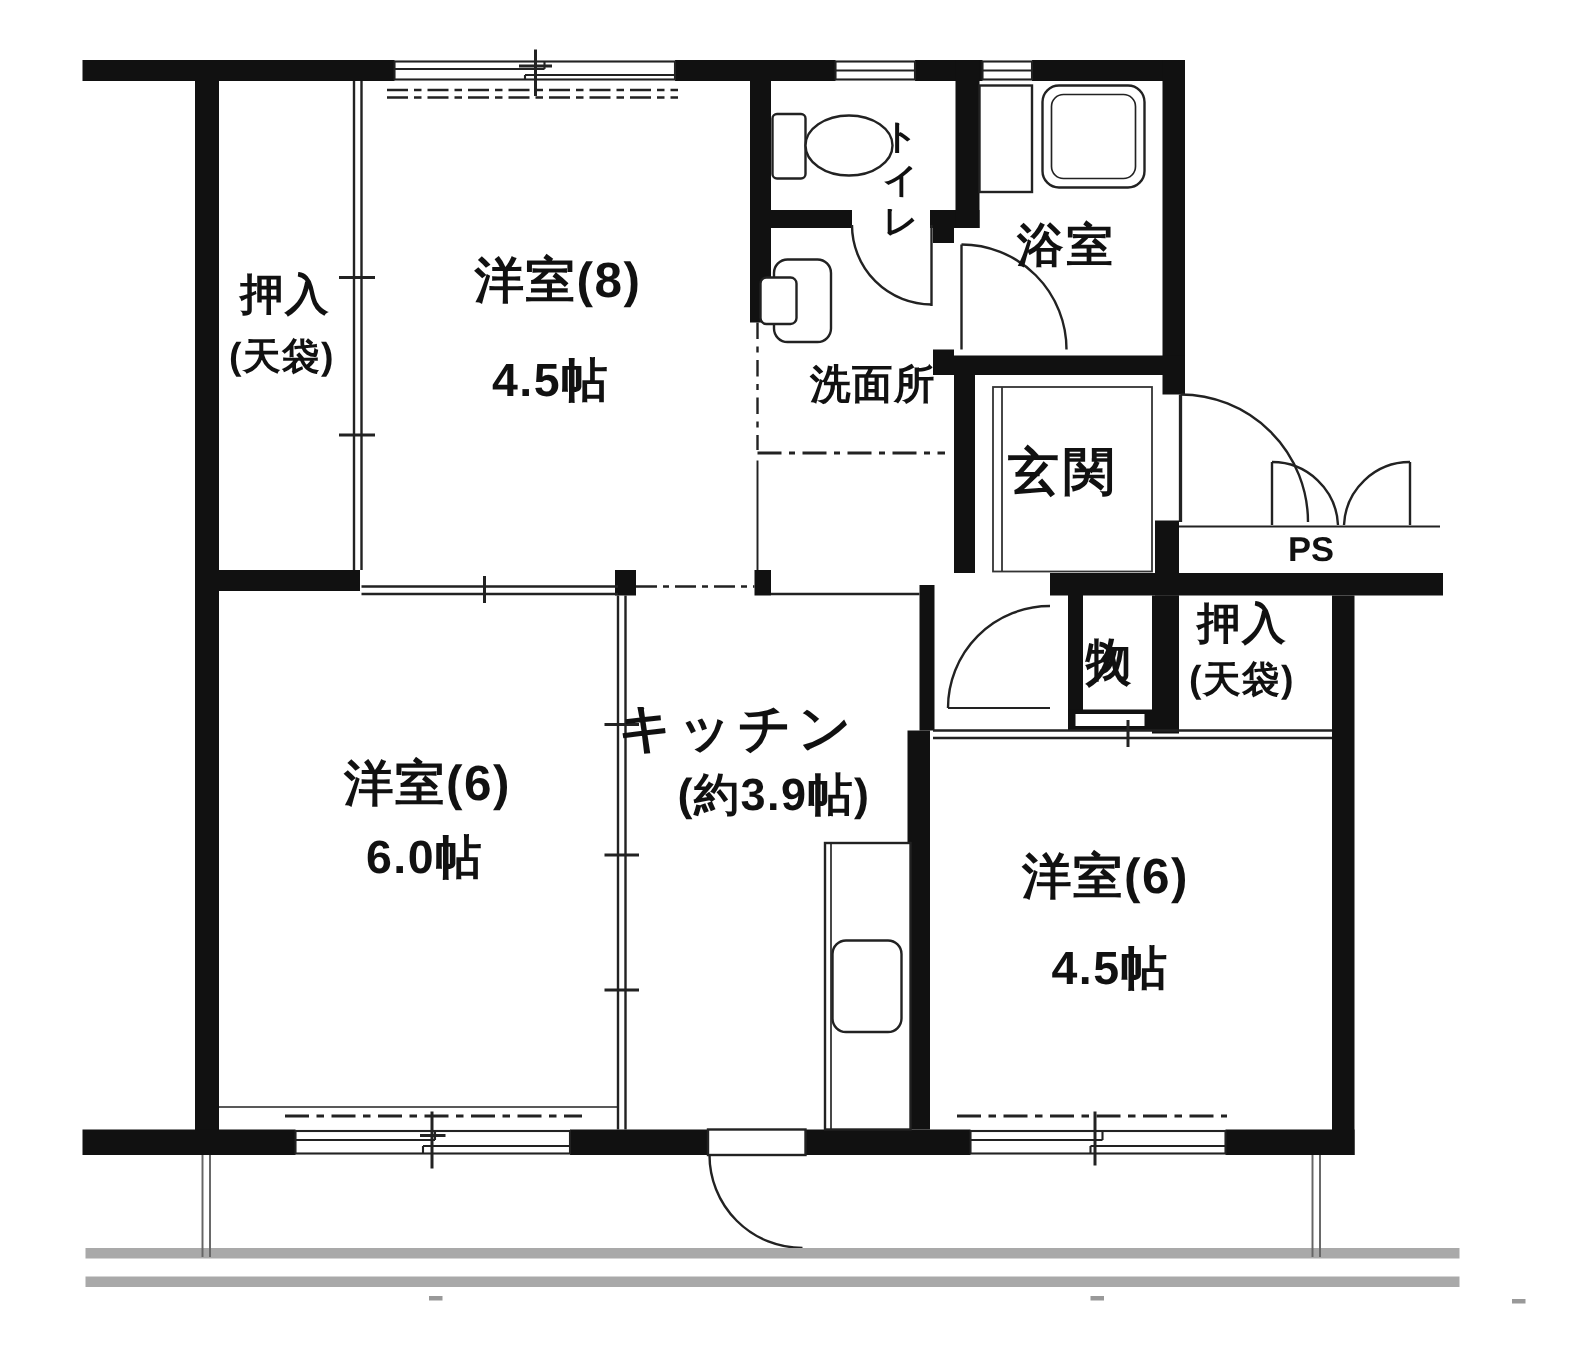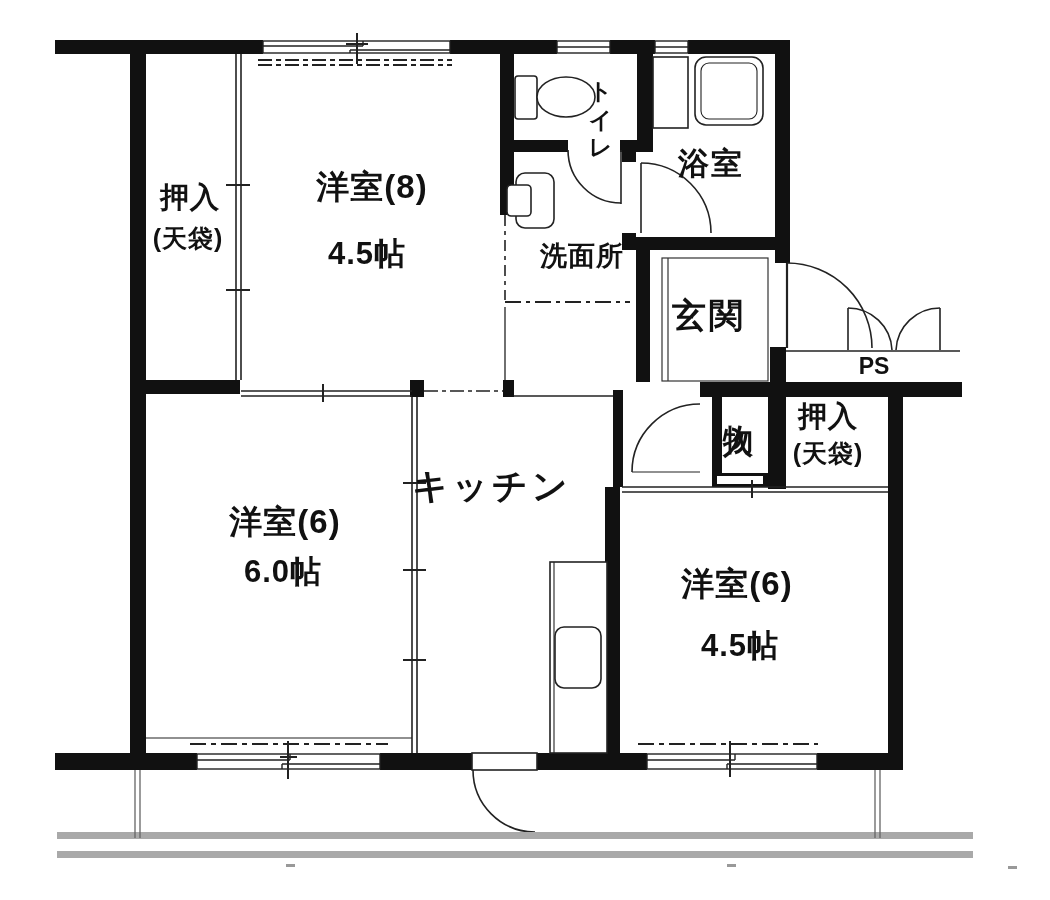--- a/index.html
+++ b/index.html
@@ -186,18 +186,19 @@
 <div class="lbl" style="left:874px;top:355px;font-size:23px;font-weight:600;letter-spacing:0">PS</div>
 
 <div class="lbl v" style="left:723px;top:401px;font-size:30px">物入</div>
 <div class="lbl" style="left:828px;top:402px;font-size:29px">押入</div>
 <div class="lbl" style="left:828px;top:441px;font-size:25px">(天袋)</div>
 
 <div class="lbl" style="left:285px;top:505px;font-size:33px">洋室(6)</div>
 <div class="lbl" style="left:283px;top:556px;font-size:31px">6.0帖</div>
 
 <div class="lbl" style="left:492px;top:468px;font-size:35px;letter-spacing:4px">キッチン</div>
+<div class="lbl" style="left:516px;top:516px;font-size:30px">(約3.9帖)</div>
 
 <div class="lbl" style="left:737px;top:567px;font-size:33px">洋室(6)</div>
 <div class="lbl" style="left:740px;top:630px;font-size:31px">4.5帖</div>
 
 
 </div>
 
 </body></html>

